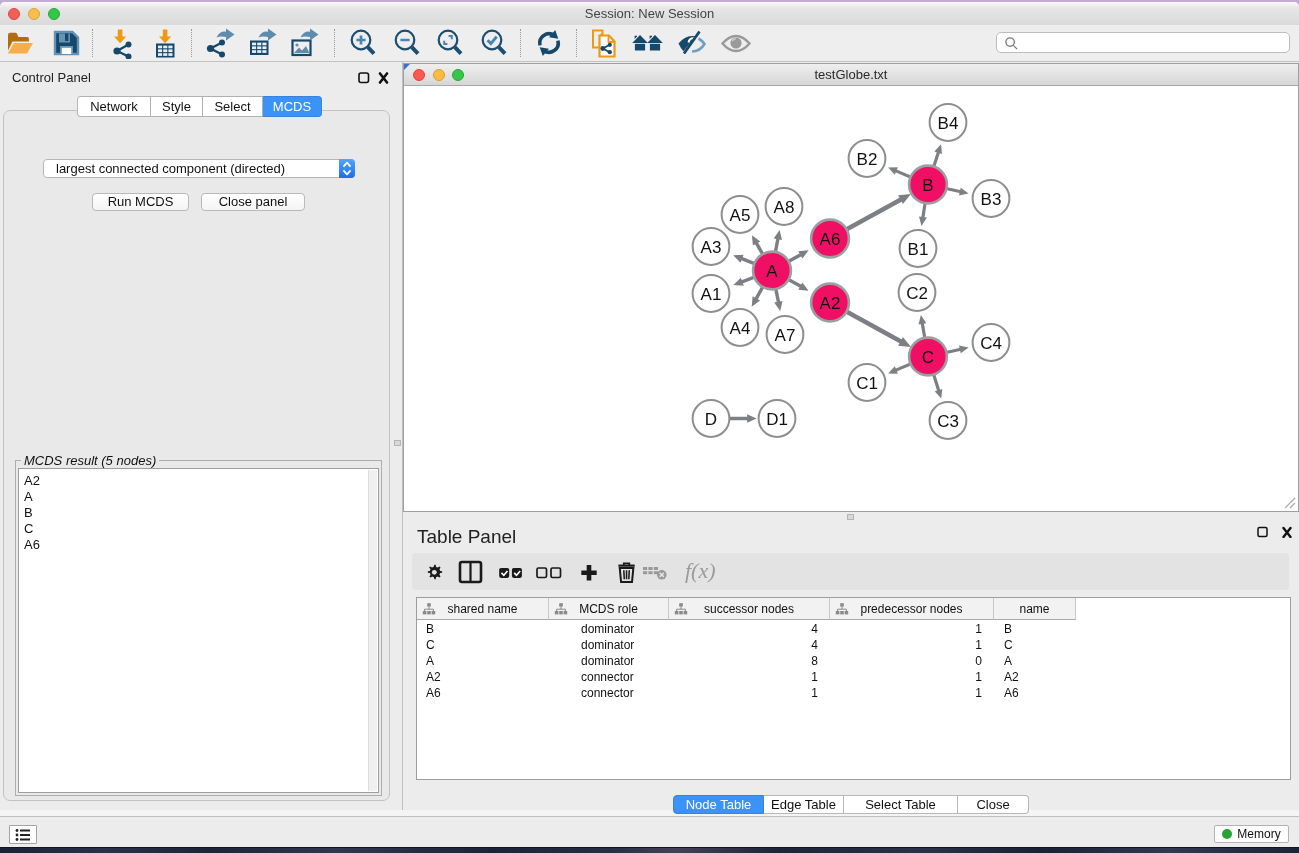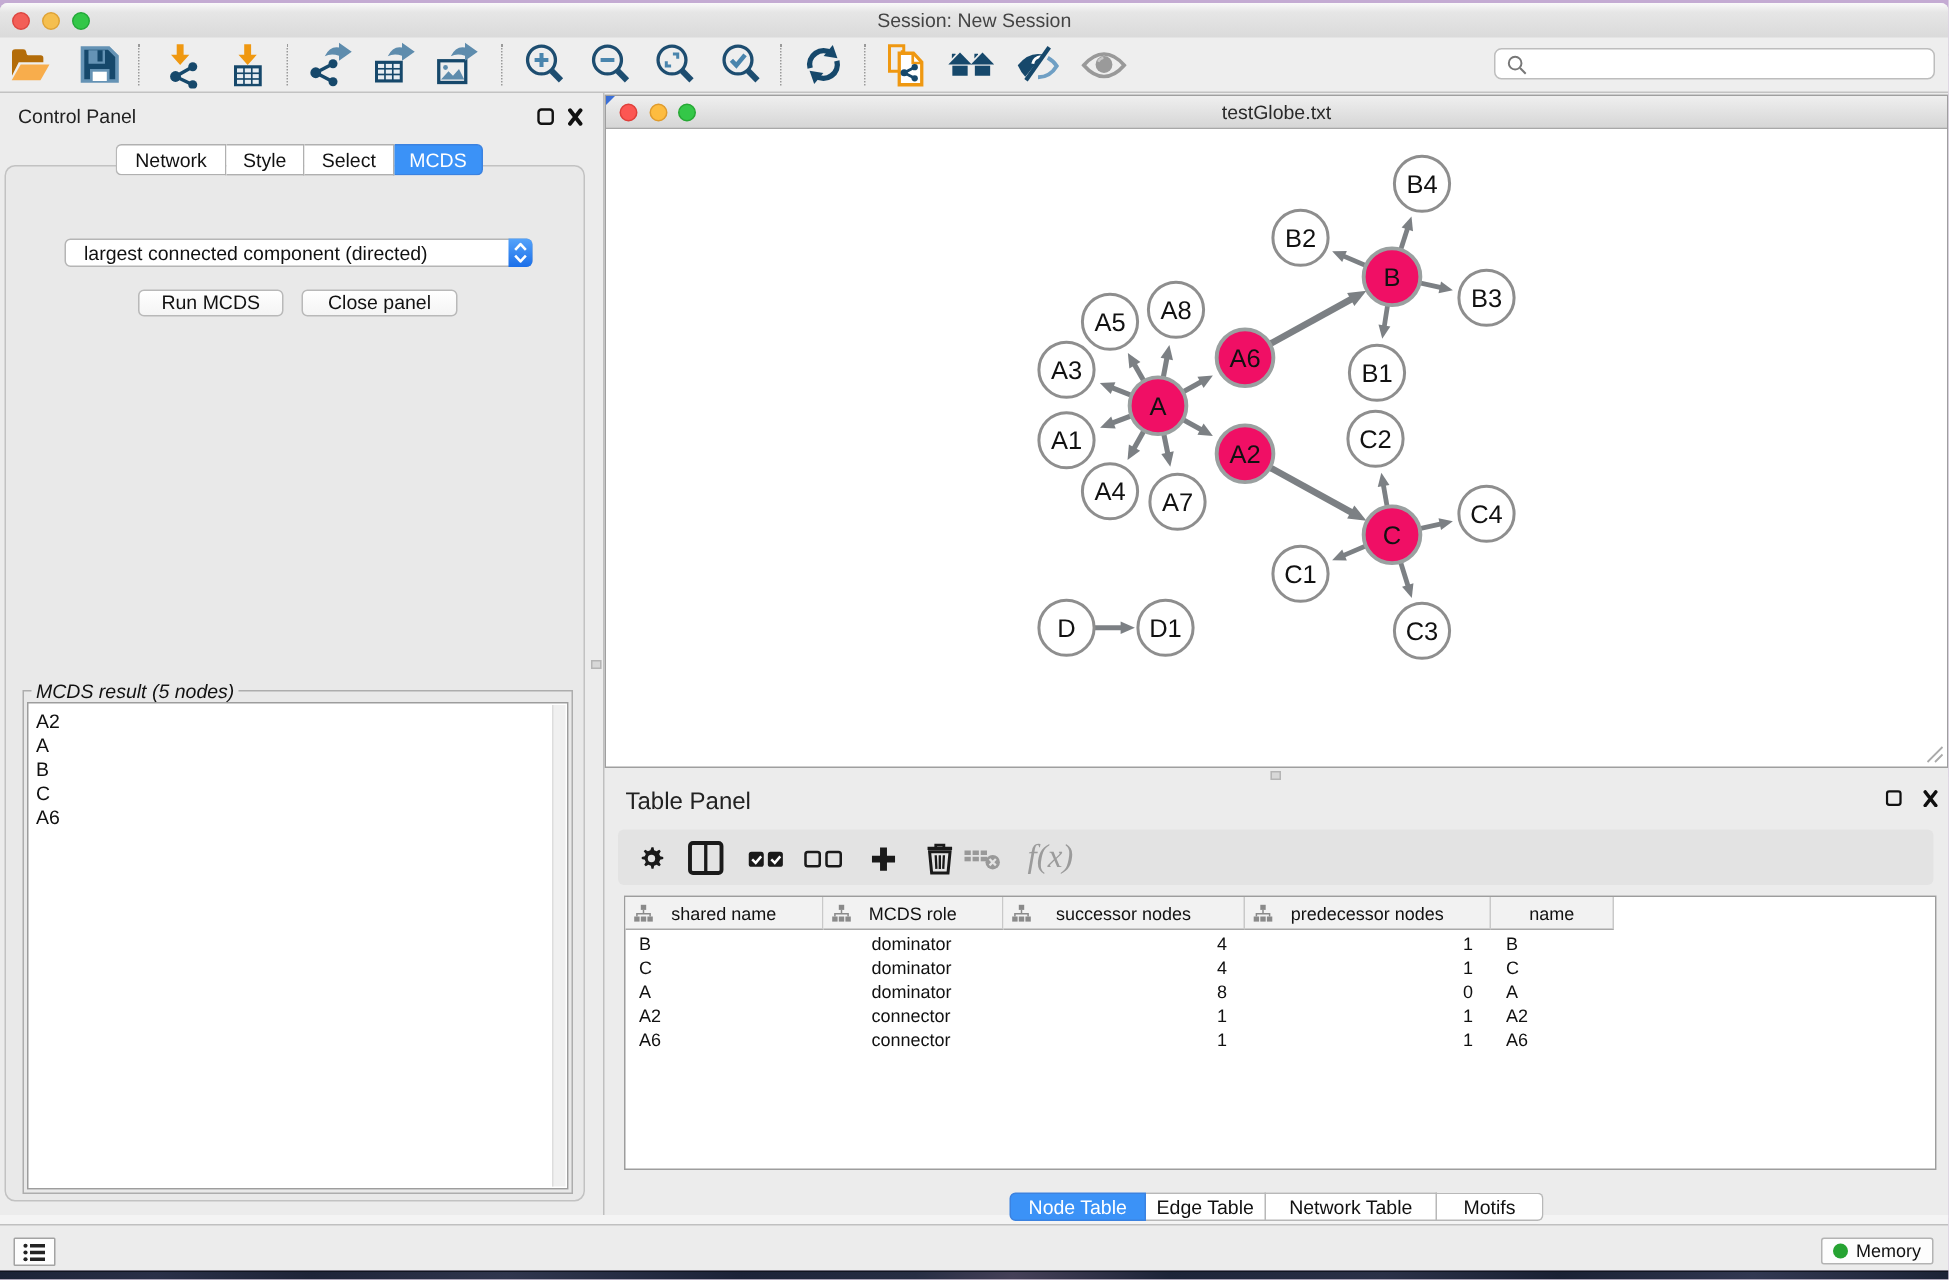--- a/index.html
+++ b/index.html
@@ -38,21 +38,21 @@
 #mcdsscroll { position:absolute; right:1px; top:1px; width:9px; height:321px; background:#f0f0f0; border-left:1px solid #ddd; }
 
 #netwin { position:absolute; left:403px; top:61px; width:896px; height:449px; background:#fff; border:1px solid #9f9f9f; }
 #nettitle { position:absolute; left:0; top:0; width:100%; height:22px; background:linear-gradient(#efefef,#d6d6d6); border-bottom:1px solid #a8a8a8; text-align:center; font-size:13px; color:#2a2a2a; line-height:22px; }
 #nettitle .tl { top:5px; width:12px; height:12px; }
 #nettitle .tl1 { left:9px;  background:#fc5753; border:0.5px solid #df3f3a; }
 #nettitle .tl2 { left:29px; background:#fdbc40; border:0.5px solid #df9b2d; }
 #nettitle .tl3 { left:48px; background:#34c748; border:0.5px solid #27a835; }
 
 #tpanel { position:absolute; left:404px; top:516px; width:895px; height:294px; background:#ececec; }
-#tpanel .ptitle { position:absolute; left:13px; top:8px; font-size:16px; color:#222; }
+#tpanel .ptitle { position:absolute; left:13px; top:8px; font-size:19px; color:#222; }
 #ttoolbar { position:absolute; left:8px; top:35px; width:877px; height:37px; background:#e3e3e3; border-radius:4px; }
 .tticon { position:absolute; top:4px; width:30px; height:30px; }
 #ttable { position:absolute; left:12px; top:79px; width:875px; height:183px; background:#fff; border:1px solid #9d9d9d; }
 .thead { position:absolute; left:0; top:0; width:100%; height:23px; }
 .thcell { position:absolute; top:0; height:22px; background:#f2f2f2; border-right:1px solid #c9c9c9; border-bottom:1px solid #a9a9a9; font-size:12px; color:#111; text-align:center; line-height:22px; }
 .thcell .sorticon { position:absolute; left:5px; top:4px; width:14px; height:14px; }
 .trow { position:absolute; left:0; width:100%; height:16px; font-size:12px; color:#111; line-height:16px; }
 .trow .c1 { position:absolute; left:9px; }
 .trow .c2 { position:absolute; left:144px;margin-left:20px; }
 .trow .c3 { position:absolute; left:252px; width:149px; text-align:right; }
@@ -473,22 +473,22 @@
           <span class="c1">A6</span>
           <span class="c2">connector</span>
           <span class="c3">1</span>
           <span class="c4">1</span>
           <span class="c5">A6</span>
         </div>
     </div>
     <div id="ttabs">
       <div class="ttab first sel" style="width:91px">Node Table</div>
         <div class="ttab" style="width:80px">Edge Table</div>
-        <div class="ttab" style="width:114px">Network Table</div>
-        <div class="ttab last" style="width:71px">Motifs</div>
+        <div class="ttab" style="width:114px">Select Table</div>
+        <div class="ttab last" style="width:71px">Close</div>
     </div>
   </div>
   <div style="position:absolute;left:394px;top:438px;width:7px;height:6px;background:#d8d8d8;border:1px solid #b5b5b5;"></div>
   <div style="position:absolute;left:847px;top:512px;width:7px;height:6px;background:#d8d8d8;border:1px solid #b5b5b5;"></div>
   <div style="position:absolute;left:0;top:808px;width:100%;height:6px;background:#f4f4f4;"></div>
   <div id="statusbar">
     <div id="listbtn">
       <svg width="16" height="14" viewBox="0 0 16 14">
         <circle cx="2" cy="2.5" r="1.4" fill="#222"></circle>
           <circle cx="2" cy="7" r="1.4" fill="#222"></circle>

